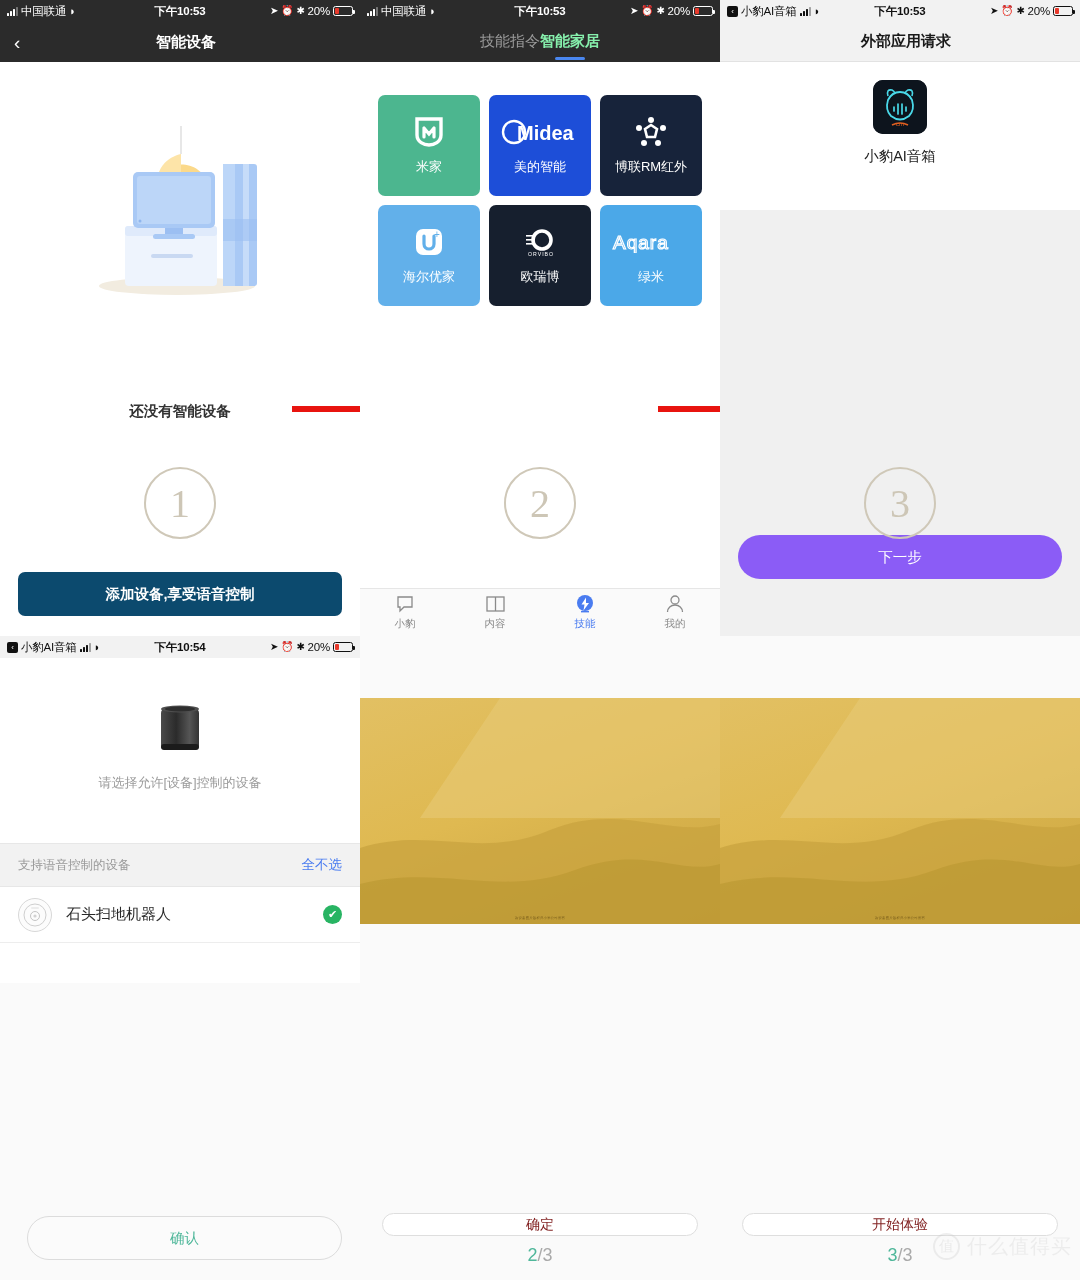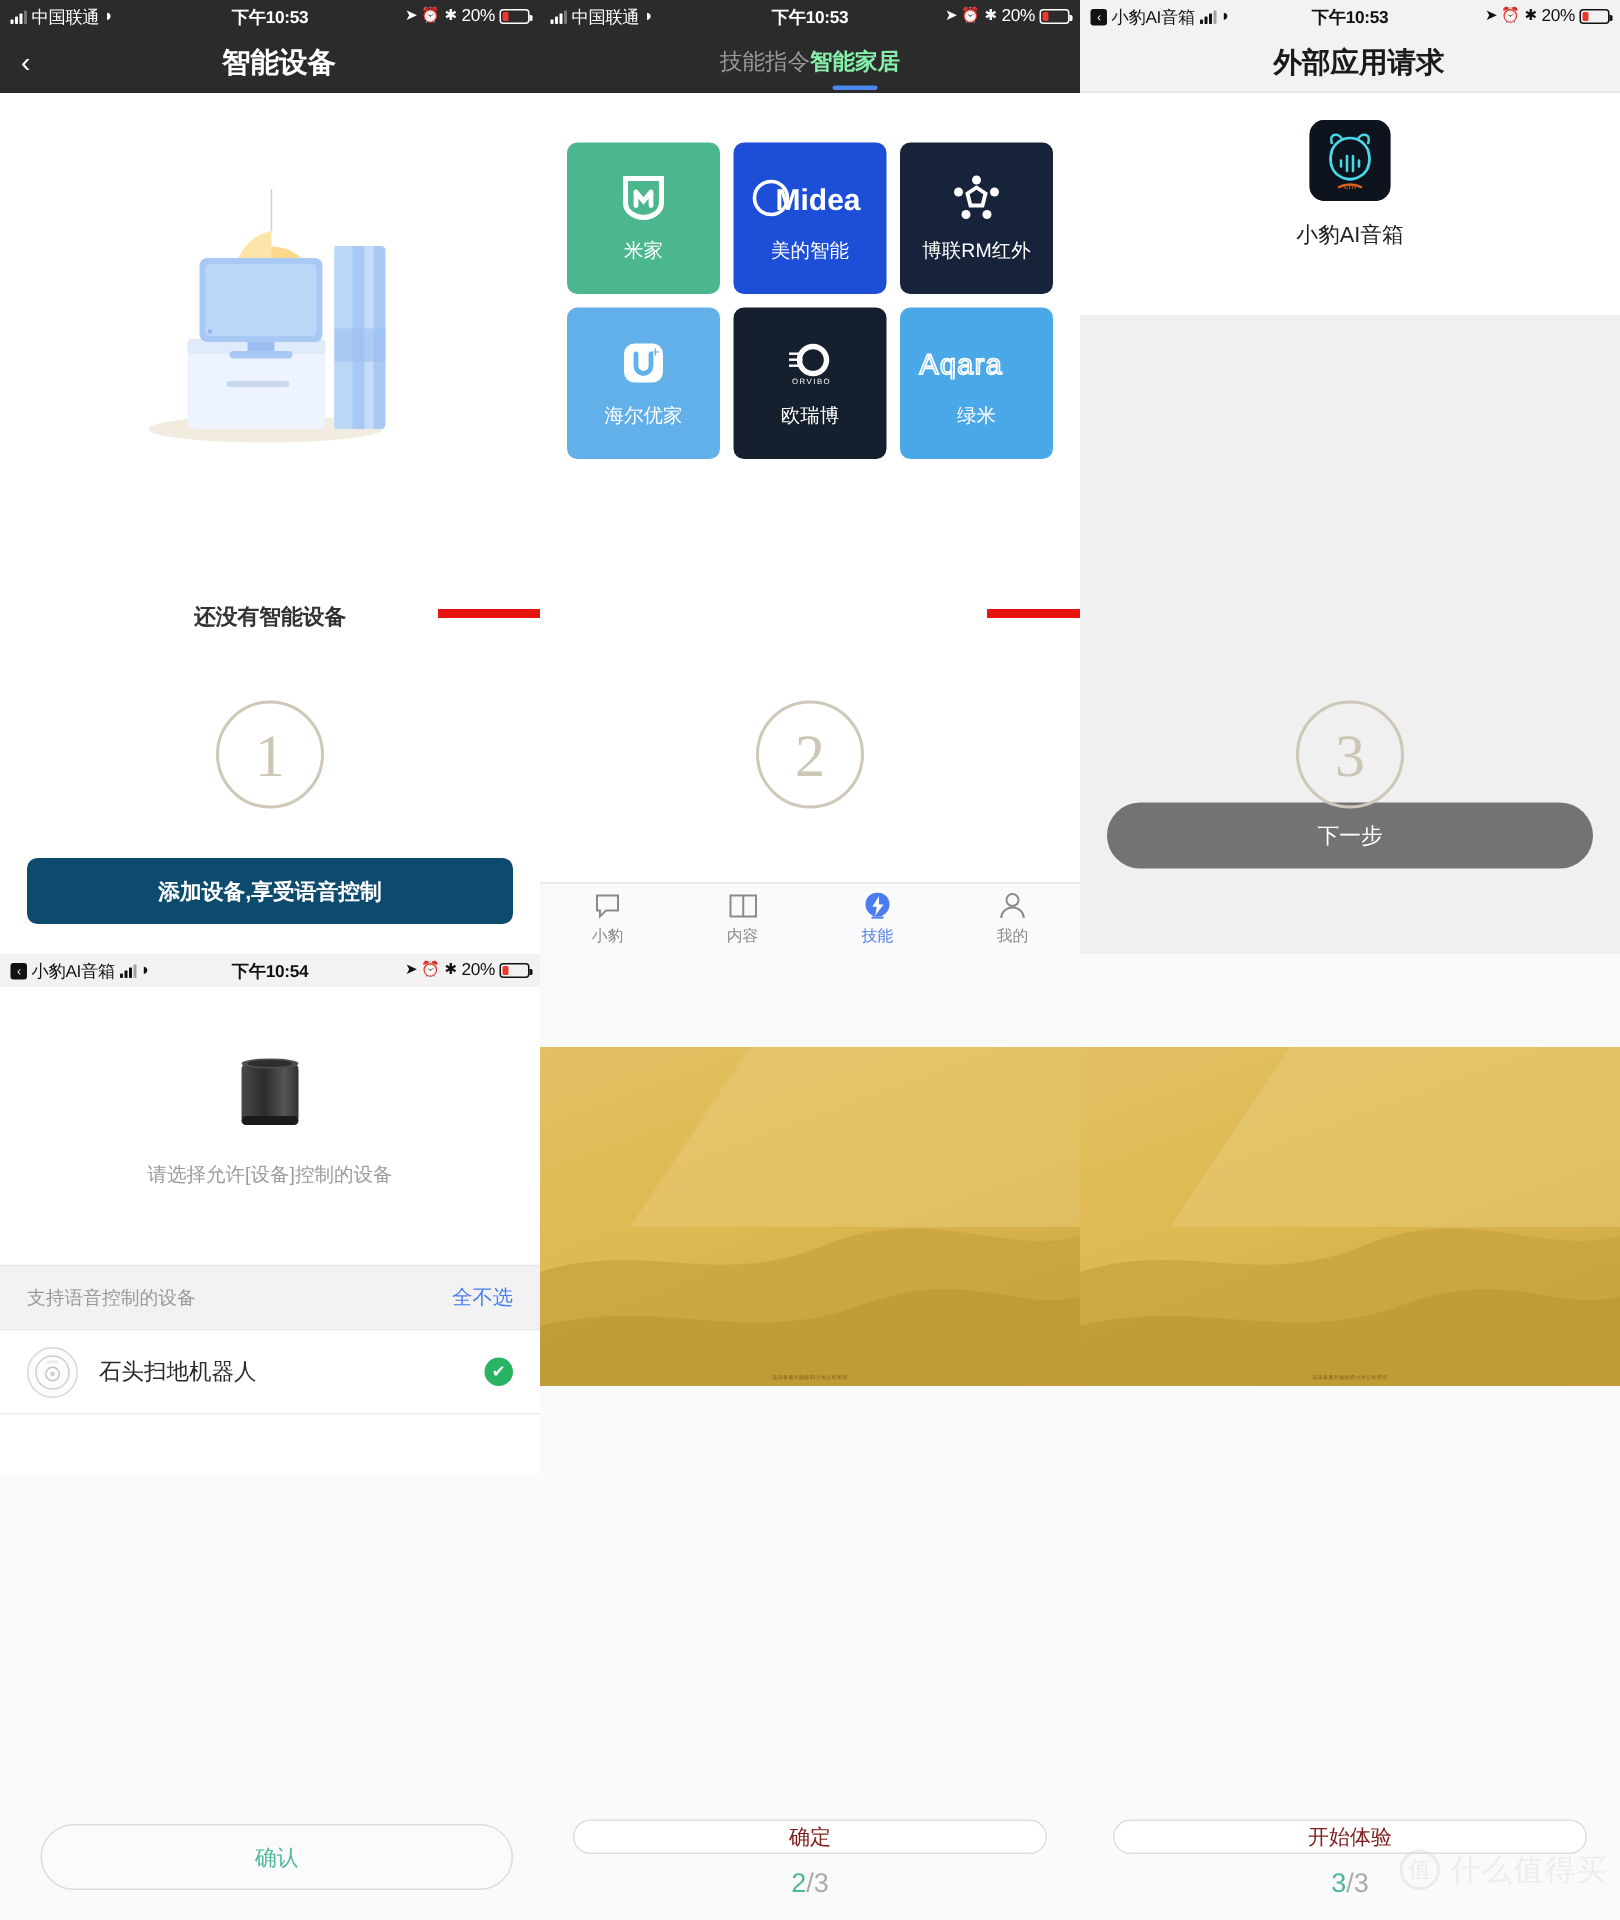--- a/index.html
+++ b/index.html
@@ -39,21 +39,21 @@
                background:#e8392b; border-radius:1px; display:block;}
   .glyph { font-size:10px; line-height:1; }
 
   
   .navbar { height:40px; display:flex; align-items:center; position:relative;
             font-size:15px; }
   .nav-dark { background:#2b2b2b; color:#fff; }
   .nav-light { background:#f2f2f2; color:#1a1a1a;
                border-bottom:1px solid #e2e2e2; }
   .nav-title { position:absolute; left:12px; right:0; text-align:center;
-               font-size:19px; font-weight:600; }
+               font-size:15px; font-weight:600; }
   .nav-back { position:absolute; left:14px; font-size:19px; font-weight:300;
               line-height:1; }
   .nav-left-text { position:absolute; left:14px; font-size:14px; }
   .tabrow { position:absolute; left:0; right:0; display:flex;
             justify-content:center; align-items:center; height:100%; }
   .tabrow .tab { font-size:15px; color:#9a9a9a; position:relative; padding-bottom:2px;}
   .tabrow .tab.active { color:#86efac; font-weight:700; }
   .tabrow .tab.active::after { content:""; position:absolute; left:50%;
       transform:translateX(-50%); bottom:-7px; width:30px; height:3px;
       background:#4a87f0; border-radius:2px; }
@@ -89,21 +89,21 @@
   
   .p3-top { background:#fff; height:148px; position:relative; }
   .appicon { position:absolute; top:18px; left:50%; transform:translateX(-50%);
              width:54px; height:54px; border-radius:10px; background:#101620;
              overflow:hidden; }
   .appname { position:absolute; top:85px; left:0; right:0; text-align:center;
              font-size:14.5px; color:#222; }
   .p3-rest { background:#f0f0f0; height:calc(100% - 62px - 148px);
              position:relative; }
   .green-btn { position:absolute; left:18px; right:18px; bottom:57px; height:44px;
-               background:#737373; color:#fff; border:none; border-radius:22px;
+               background:#8b5cf6; color:#fff; border:none; border-radius:22px;
                font-size:14.5px; font-family:inherit; }
 
   
   .step { position:absolute; width:72px; height:72px; border-radius:50%;
           border:2px solid #cfc8b8; display:flex; align-items:center;
           justify-content:center; font-size:40px; color:#cdc6b6;
           font-family:"Liberation Serif", serif; }
   .arrow { position:absolute; width:118px; height:26px; }
 
   

